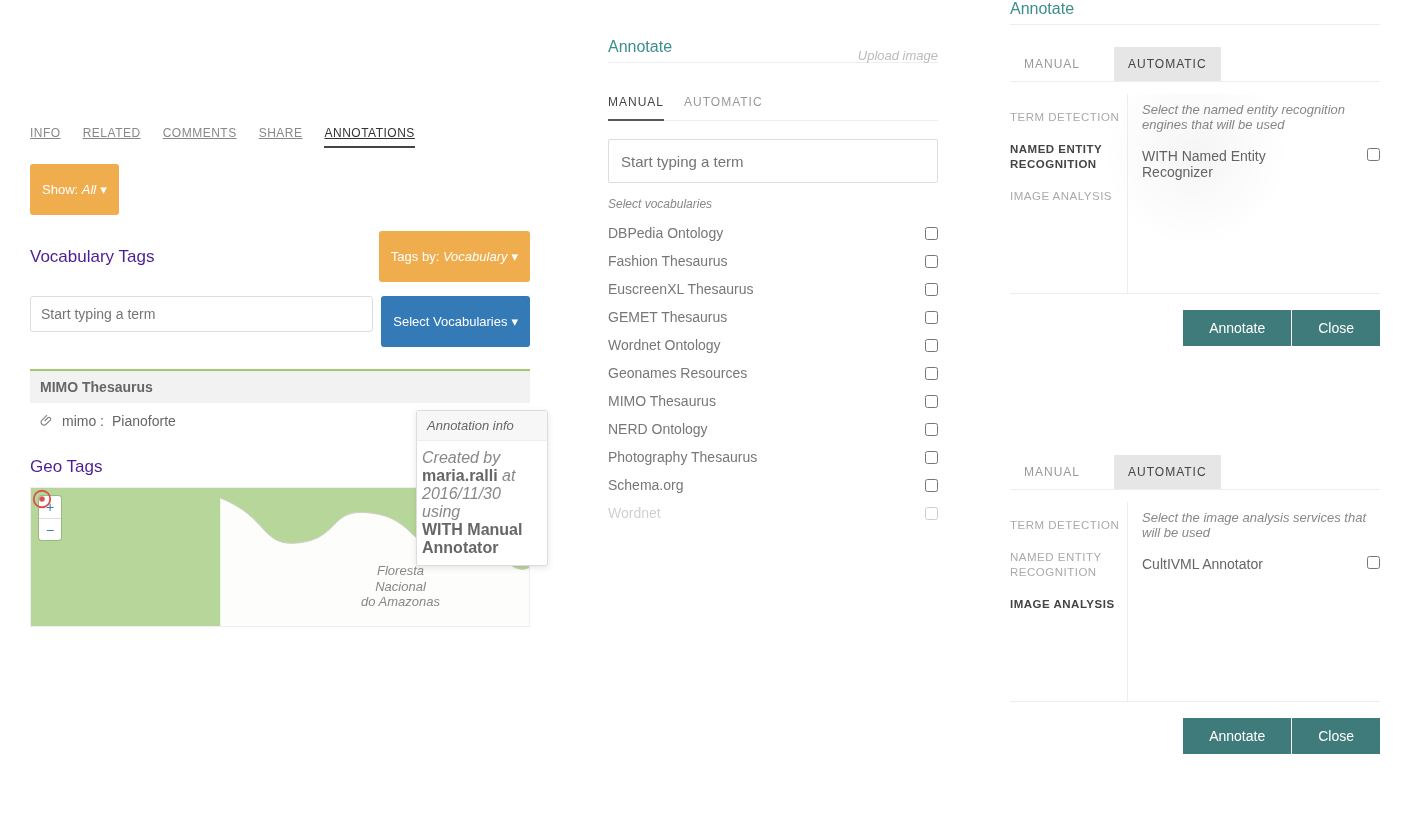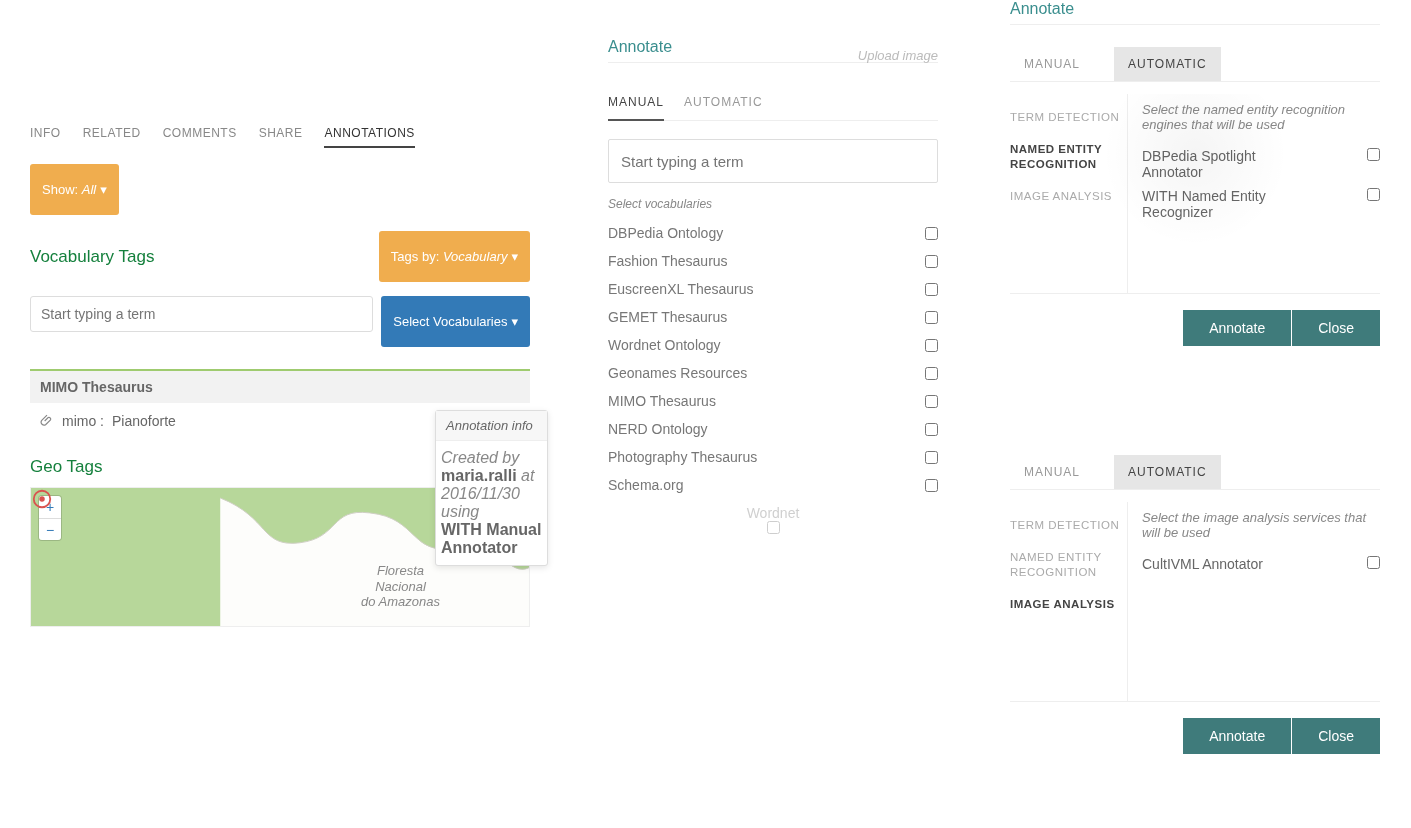--- a/index.html
+++ b/index.html
@@ -10,42 +10,42 @@
     font-size: 14px;
     width: 1411px;
     height: 828px;
     position: relative;
   }
   .panel { position: absolute; }
 
   
   .left { left: 30px; top: 120px; width: 500px; }
   .tabs { display: flex; gap: 22px; border-bottom: 0; font-size: 12px; letter-spacing: 0.5px; color: #888; }
-  .tabs .tab { padding: 6px 0; cursor: pointer; }
+  .tabs .tab { padding: 6px 0; cursor: pointer; text-decoration: underline; }
   .tabs .tab.active { color: #333; border-bottom: 2px solid #444; }
   .btn { display: inline-flex; align-items: center; padding: 18px 12px; border-radius: 3px; cursor: pointer; font-size: 13px; color: #fff; }
   .btn-orange { background: #f0ad4e; }
   .btn-blue { background: #337ab7; }
   .btn .caret { margin-left: 4px; }
   .show-row { margin-top: 16px; }
   .vocab-row { display: flex; justify-content: space-between; align-items: center; margin-top: 16px; }
-  .section-title { color: #15803d; font-size: 17px; font-weight: 400; }
+  .section-title { color: #4c1d95; font-size: 17px; font-weight: 400; }
   .input-row { display: flex; gap: 8px; margin-top: 14px; }
   .text-input { flex: 1; height: 36px; border: 1px solid #ddd; border-radius: 3px; padding: 0 10px; font-size: 14px; color: #888; }
   .mimo-header { margin-top: 22px; background: #f2f2f2; border-top: 2px solid #9fcb6f; padding: 8px 10px; font-weight: 600; color: #666; position: relative; }
   .mimo-item { display: flex; align-items: center; gap: 8px; padding: 10px 10px; color: #666; }
   .geo-title { margin-top: 18px; }
   .map { margin-top: 10px; width: 100%; height: 140px; position: relative; border: 1px solid #eee; overflow: hidden; }
   .map svg { position: absolute; inset: 0; }
   .zoom { position: absolute; left: 8px; top: 8px; display: flex; flex-direction: column; border-radius: 3px; overflow: hidden; box-shadow: 0 0 0 1px rgba(0,0,0,0.15); }
   .zoom-btn { width: 22px; height: 22px; background: #fff; font-size: 14px; line-height: 22px; text-align: center; color: #337ab7; cursor: pointer; }
   .zoom-btn + .zoom-btn { border-top: 1px solid #ddd; }
   .map-label { position: absolute; font-style: italic; color: #888; font-size: 13px; text-align: center; line-height: 1.2; }
   .annotation-popover {
-    position: absolute; right: -18px; top: 290px; width: 113px;
+    position: absolute; right: -18px; top: 290px; width: 132px;
     background: #fff; border: 1px solid #ddd; border-radius: 3px;
     box-shadow: 0 2px 6px rgba(0,0,0,0.1);
   }
   .annotation-popover .pop-head { background: #f7f7f7; padding: 7px 10px; font-style: italic; color: #666; border-bottom: 1px solid #eee; font-size: 13px; }
   .annotation-popover .pop-body { padding: 8px 5px; font-size: 16px; color: #888; font-style: italic; }
   .annotation-popover .pop-body b { font-weight: 600; font-style: normal; color: #666; }
   .pin { position: absolute; left: 245px; top: 105px; width: 22px; height: 22px; }
 
   
   .mid { left: 608px; top: 38px; width: 330px; }
@@ -53,21 +53,21 @@
   .mini-tabs { display: flex; gap: 20px; font-size: 12px; letter-spacing: 1px; color: #999; border-bottom: 1px solid #eee; }
   .mini-tabs .mtab { padding: 10px 0; cursor: pointer; }
   .mini-tabs .mtab.active { color: #444; border-bottom: 2px solid #555; margin-bottom: -1px; }
   .mini-tabs.pill .mtab.active { background: #e6e6e6; padding: 10px 14px; border-bottom: none; color: #444; margin-bottom: 0; }
   .mini-tabs.pill .mtab { padding: 10px 14px; }
   .term-input { margin-top: 18px; width: 100%; height: 44px; border: 1px solid #ddd; border-radius: 2px; padding: 0 12px; color: #888; font-size: 15px; }
   .select-vocab-label { font-style: italic; color: #888; font-size: 12px; margin: 14px 0 8px; }
   .vocab-list { display: flex; flex-direction: column; }
   .vocab-item { display: flex; justify-content: space-between; align-items: center; padding: 6px 0; color: #777; font-size: 14px; cursor: pointer; }
   .vocab-item input { accent-color: #999; }
-  .faded-bottom { opacity: 0.35; flex-direction: column; }
+  .faded-bottom { opacity: 0.35; }
   .upload-ghost { position: absolute; right: 0; top: 10px; color: #bbb; font-size: 13px; font-style: italic; }
 
   
   .right1 { left: 1010px; top: 0px; width: 370px; }
   .right2 { left: 1010px; top: 455px; width: 370px; }
   .auto-body { display: flex; margin-top: 12px; border-bottom: 1px solid #eee; min-height: 200px; }
   .auto-nav { width: 118px; border-right: 1px solid #eee; padding: 8px 6px 8px 0; }
   .auto-nav .nav-item { font-size: 11.5px; letter-spacing: 0.5px; color: #aaa; padding: 8px 0; line-height: 1.35; cursor: pointer; }
   .auto-nav .nav-item.active { color: #444; font-weight: 600; }
   .auto-content { flex: 1; padding: 8px 0 8px 14px; }
@@ -227,24 +227,20 @@
     <div class="ghost-bg"></div>
     <div class="auto-nav">
       <div class="nav-item">TERM DETECTION</div>
       <div class="nav-item active">NAMED ENTITY RECOGNITION</div>
       <div class="nav-item">IMAGE ANALYSIS</div>
     </div>
     <div class="auto-content">
       <div class="instr">Select the named entity recognition engines that will be used</div>
       <div id="engines1">
           <div class="engine-row">
-            <span style="max-width: 160px;">DBPedia Spotlight Annotator</span>
-            <input type="checkbox" style="">
-          </div>
-          <div class="engine-row">
             <span style="max-width: 160px;">WITH Named Entity Recognizer</span>
             <input type="checkbox" style="">
           </div>
         </div>
     </div>
   </div>
   <div class="btn-row">
     <div class="btn-teal">Annotate</div>
     <div class="btn-teal">Close</div>
   </div>

